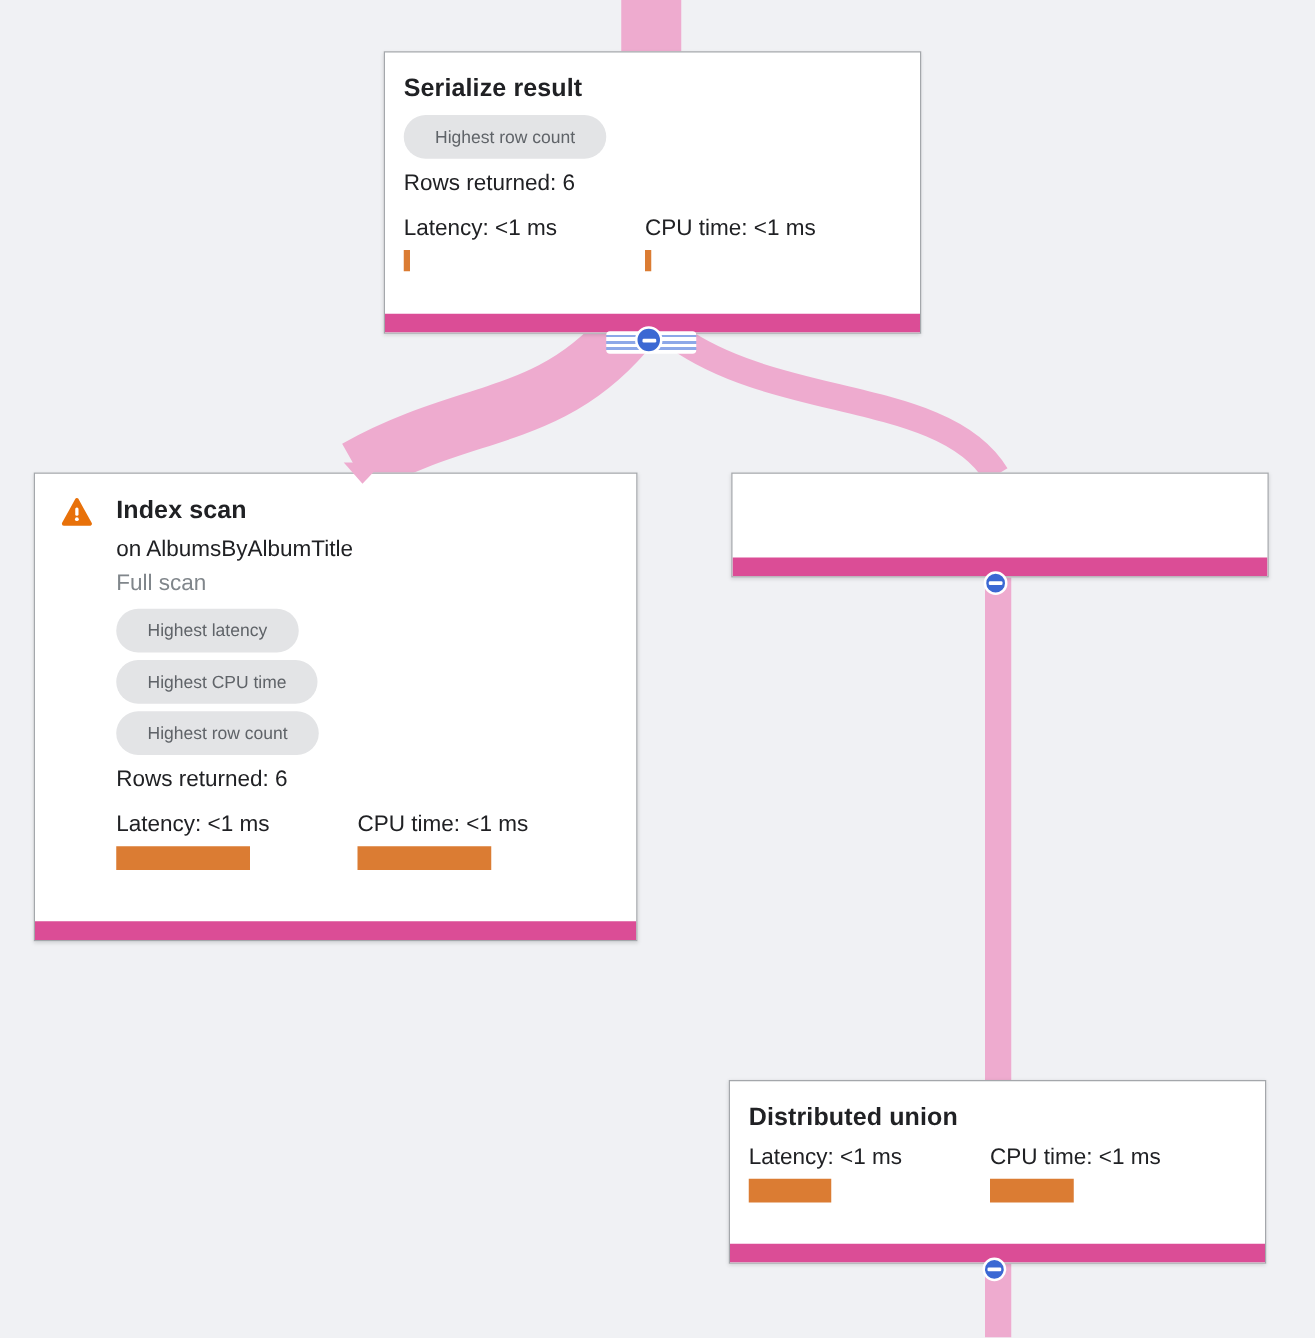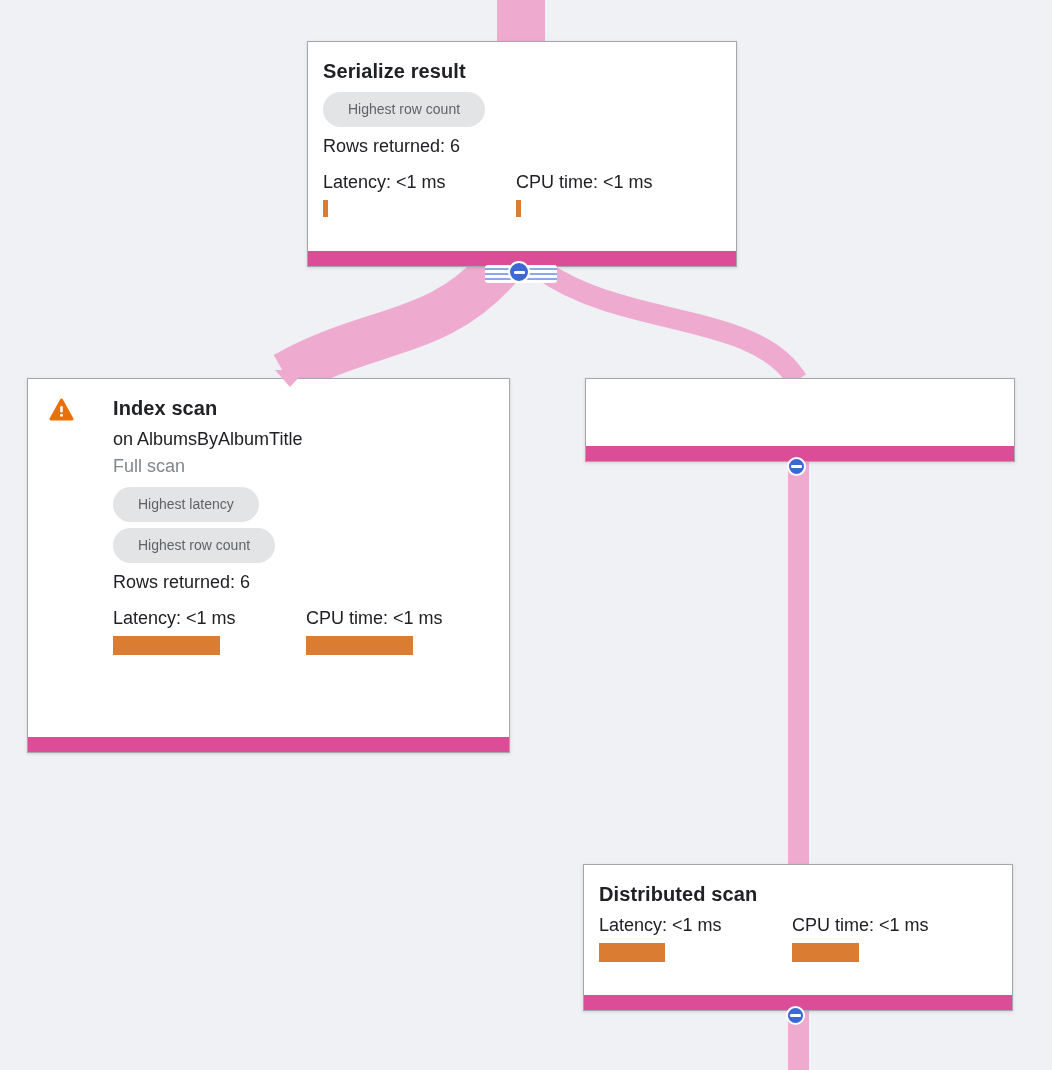--- a/index.html
+++ b/index.html
@@ -45,21 +45,21 @@
     box-sizing:border-box;
     cursor:pointer;
   }
   .accent{
     position:absolute;
     left:0;right:0;bottom:0;
     height:15px;
     background:var(--accent-bar);
   }
   .card-body{padding:13px 16px 0 15px;}
-  .card-body.indent{padding-left:85px;}
+  .card-body.indent{padding-left:65px;}
   .title{
     font-size:20px;
     font-weight:600;
     letter-spacing:.1px;
     margin:5px 0 9px 0;
     color:var(--text);
   }
   .sub{font-size:18px;margin:2px 0 6px 0;color:var(--text);}
   .muted{font-size:18px;color:var(--muted-text);margin:2px 0 10px 0;}
   .pill{
@@ -146,20 +146,21 @@
     <svg class="warn" viewBox="0 0 25 23">
       <path d="M12.5 2 L23 21 H2 Z" fill="#e8710a" stroke="#e8710a" stroke-width="3" stroke-linejoin="round"></path>
       <rect x="11.2" y="8" width="2.6" height="6.5" rx="1.2" fill="#ffffff"></rect>
       <circle cx="12.5" cy="17.3" r="1.5" fill="#ffffff"></circle>
     </svg>
     <div class="card-body indent">
       <div class="title">Index scan</div>
       <div class="sub">on AlbumsByAlbumTitle</div>
       <div class="muted">Full scan</div>
       <div class="pill">Highest latency</div>
+      <div class="pill">Highest CPU time</div>
       <div class="pill">Highest row count</div>
       <div class="rows">Rows returned: 6</div>
       <div class="metrics">
         <div class="metric">
           <div class="mlabel">Latency: &lt;1 ms</div>
           <div class="mbar" style="width: 107px;"></div>
         </div>
         <div class="metric">
           <div class="mlabel">CPU time: &lt;1 ms</div>
           <div class="mbar" style="width: 107px;"></div>
@@ -168,21 +169,21 @@
     </div>
     <div class="accent"></div>
   </div>
 
   <div class="card" style="left:585px;top:378px;width:430px;height:84px;">
     <div class="accent"></div>
   </div>
 
   <div class="card" style="left:583px;top:864px;width:430px;height:147px;">
     <div class="card-body">
-      <div class="title">Distributed scan</div>
+      <div class="title">Distributed union</div>
       <div class="metrics">
         <div class="metric">
           <div class="mlabel">Latency: &lt;1 ms</div>
           <div class="mbar" style="width: 66px;"></div>
         </div>
         <div class="metric">
           <div class="mlabel">CPU time: &lt;1 ms</div>
           <div class="mbar" style="width: 67px;"></div>
         </div>
       </div>

